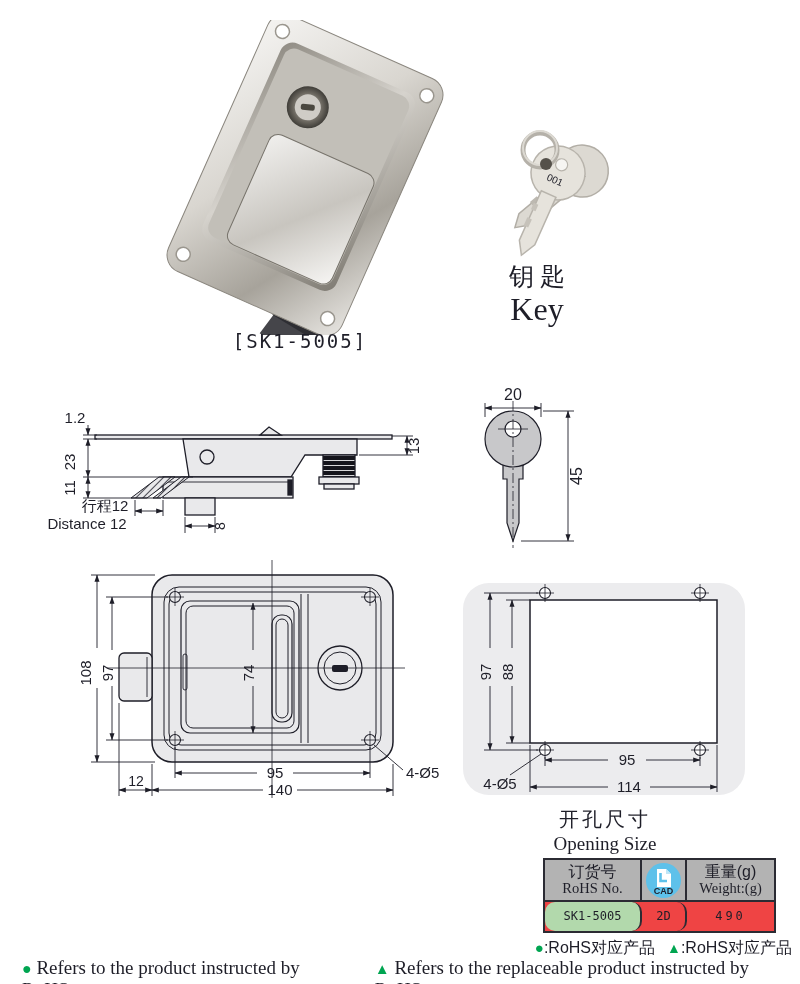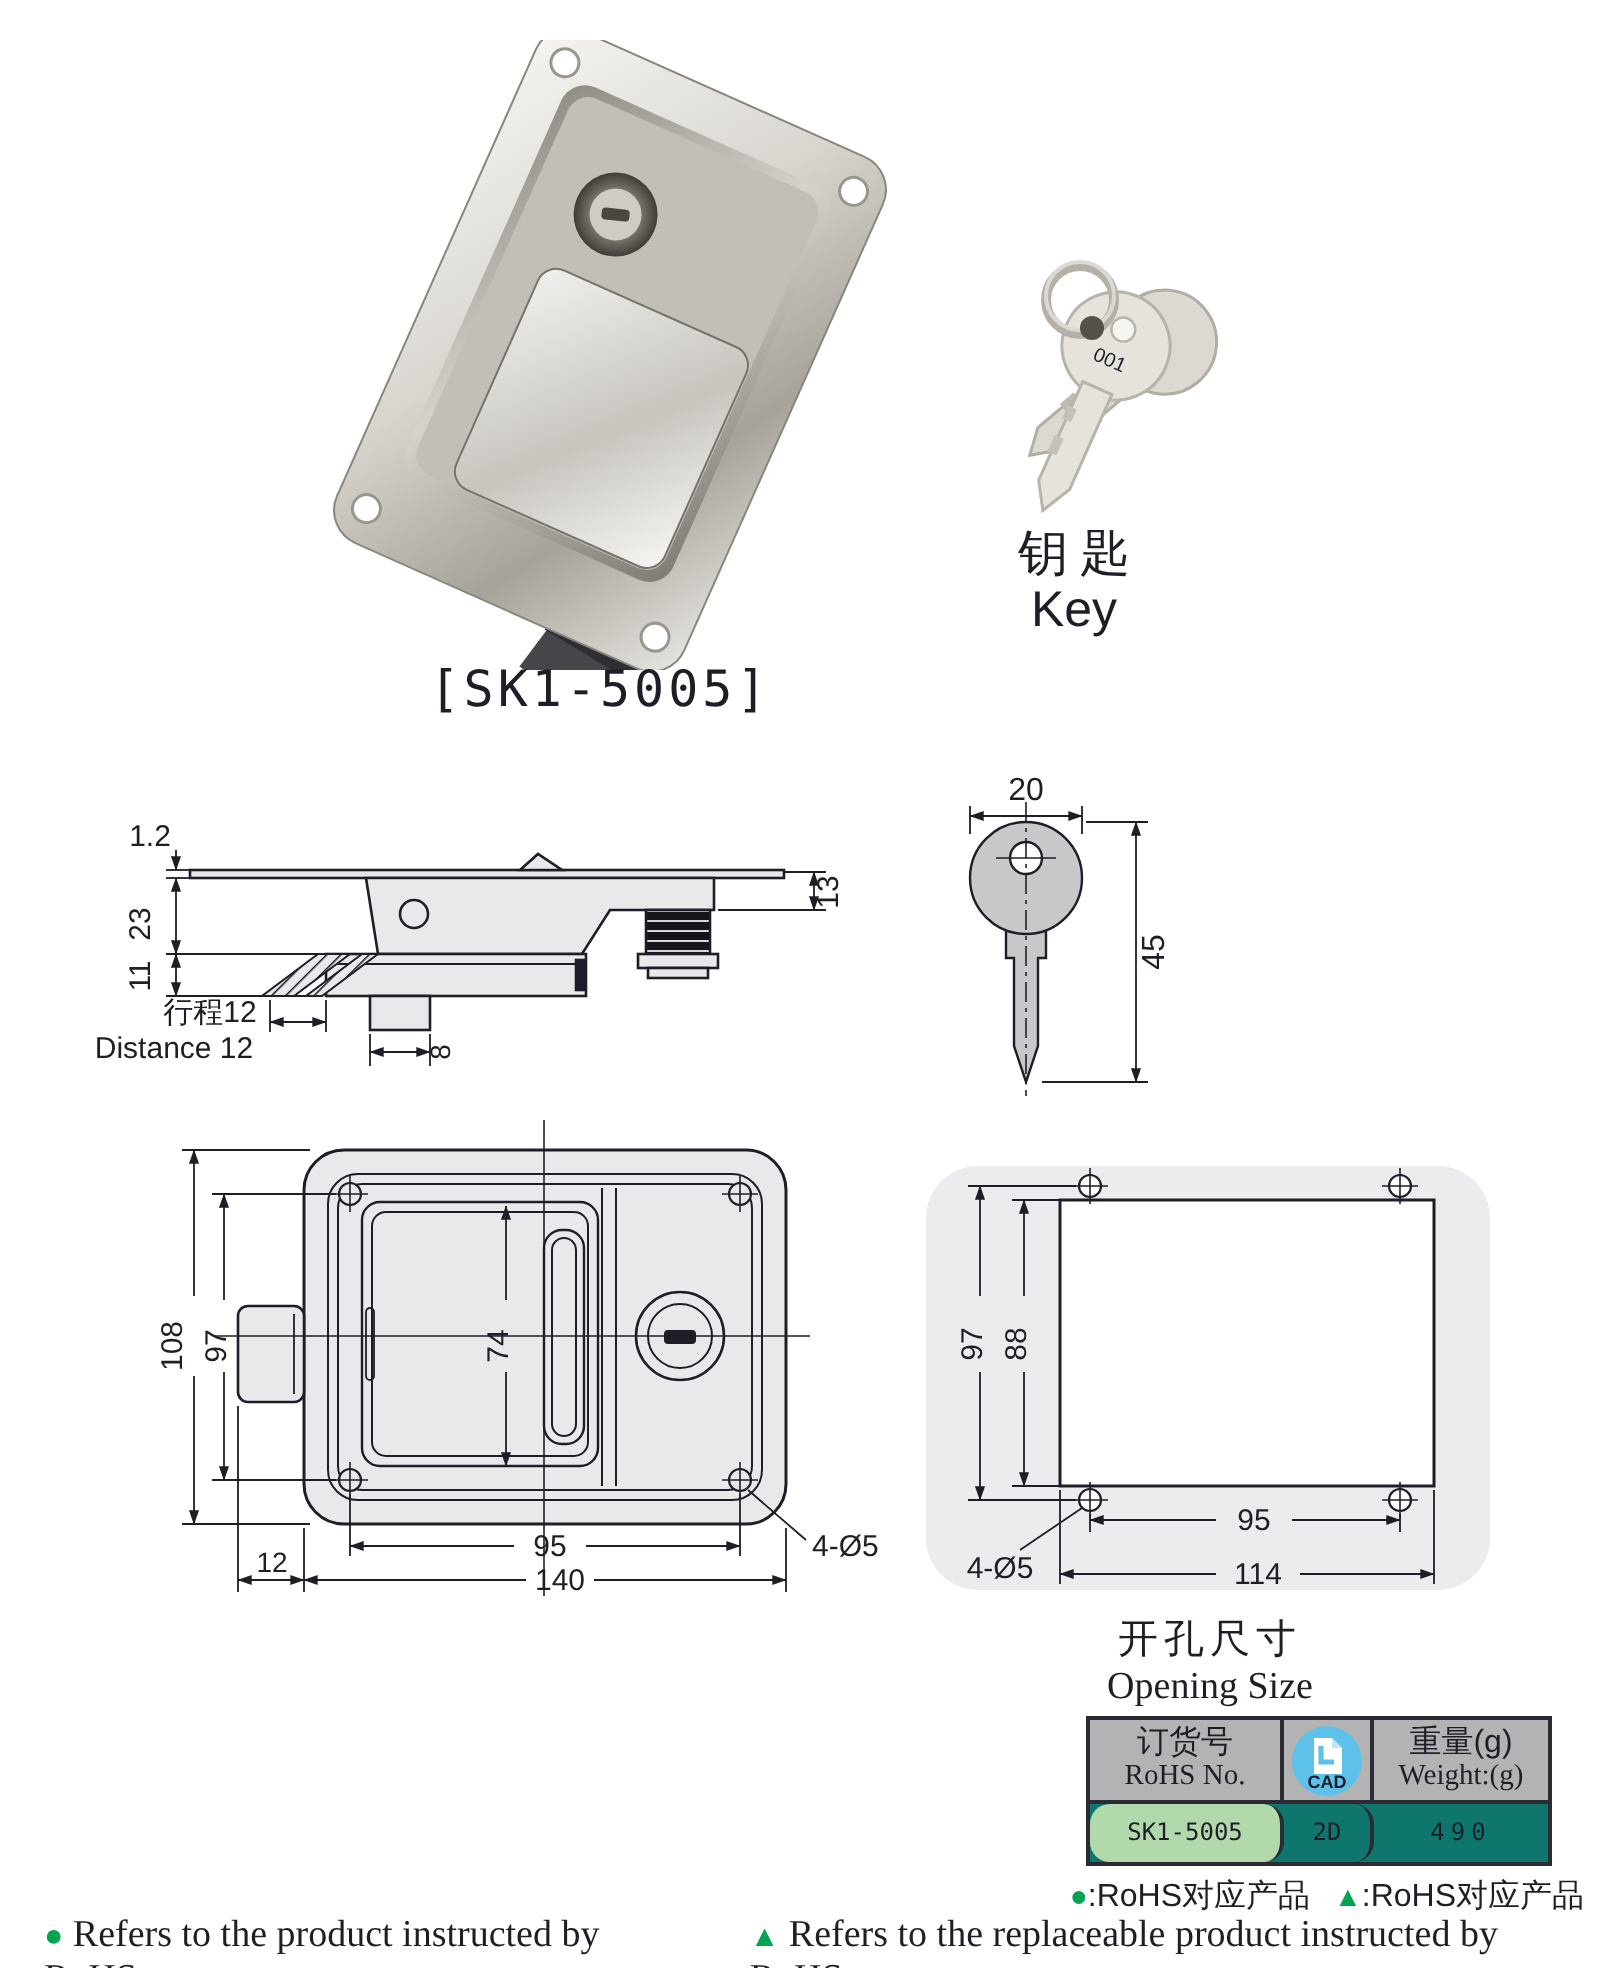--- a/index.html
+++ b/index.html
@@ -7,36 +7,36 @@
   #page {
     position:relative; width:800px; height:984px; background:#ffffff;
     font-family:"Liberation Sans", sans-serif; color:#1e1e28; overflow:hidden;
   }
   .abs { position:absolute; }
   svg text { font-family:"Liberation Sans", sans-serif; fill:#1e1e28; }
 
   
   .model-label {
     left:190px; top:330px; width:220px; text-align:center;
-    font-family:"DejaVu Sans Mono", monospace; font-size:25px; letter-spacing:2px;
+    font-family:"DejaVu Sans Mono", monospace; font-size:19px; letter-spacing:2px;
   }
   .key-caption { left:482px; top:260px; width:110px; text-align:center; }
   .key-caption .cn { font-size:25px; letter-spacing:6px; padding-left:6px; }
-  .key-caption .en { font-family:Liberation Sans, sans-serif; font-size:25px; margin-top:-2px; }
+  .key-caption .en { font-family:Liberation Serif, serif; font-size:32px; margin-top:-2px; }
 
   .opening-caption { left:515px; top:806px; width:180px; text-align:center; }
   .opening-caption .cn { font-size:20px; letter-spacing:3px; }
   .opening-caption .en { font-family:"Liberation Serif", serif; font-size:19px; }
 
   
   .spec-table {
     left:543px; top:858px; width:233px;
     border:2px solid #2b2b33; display:grid;
     grid-template-columns:97px 45px 87px; grid-template-rows:42px 29px;
-    background:#0f766e;
+    background:#ef4444;
   }
   .spec-table > div {
     border-right:2px solid #2b2b33; border-bottom:2px solid #2b2b33;
     display:flex; flex-direction:column; align-items:center; justify-content:center;
     line-height:1.05; overflow:hidden;
   }
   .spec-table > div:nth-child(3n) { border-right:none; }
   .spec-table > div:nth-child(n+4) { border-bottom:none; }
   .th { background:#b3b3b3; }
   .th .cn { font-size:16px; }

